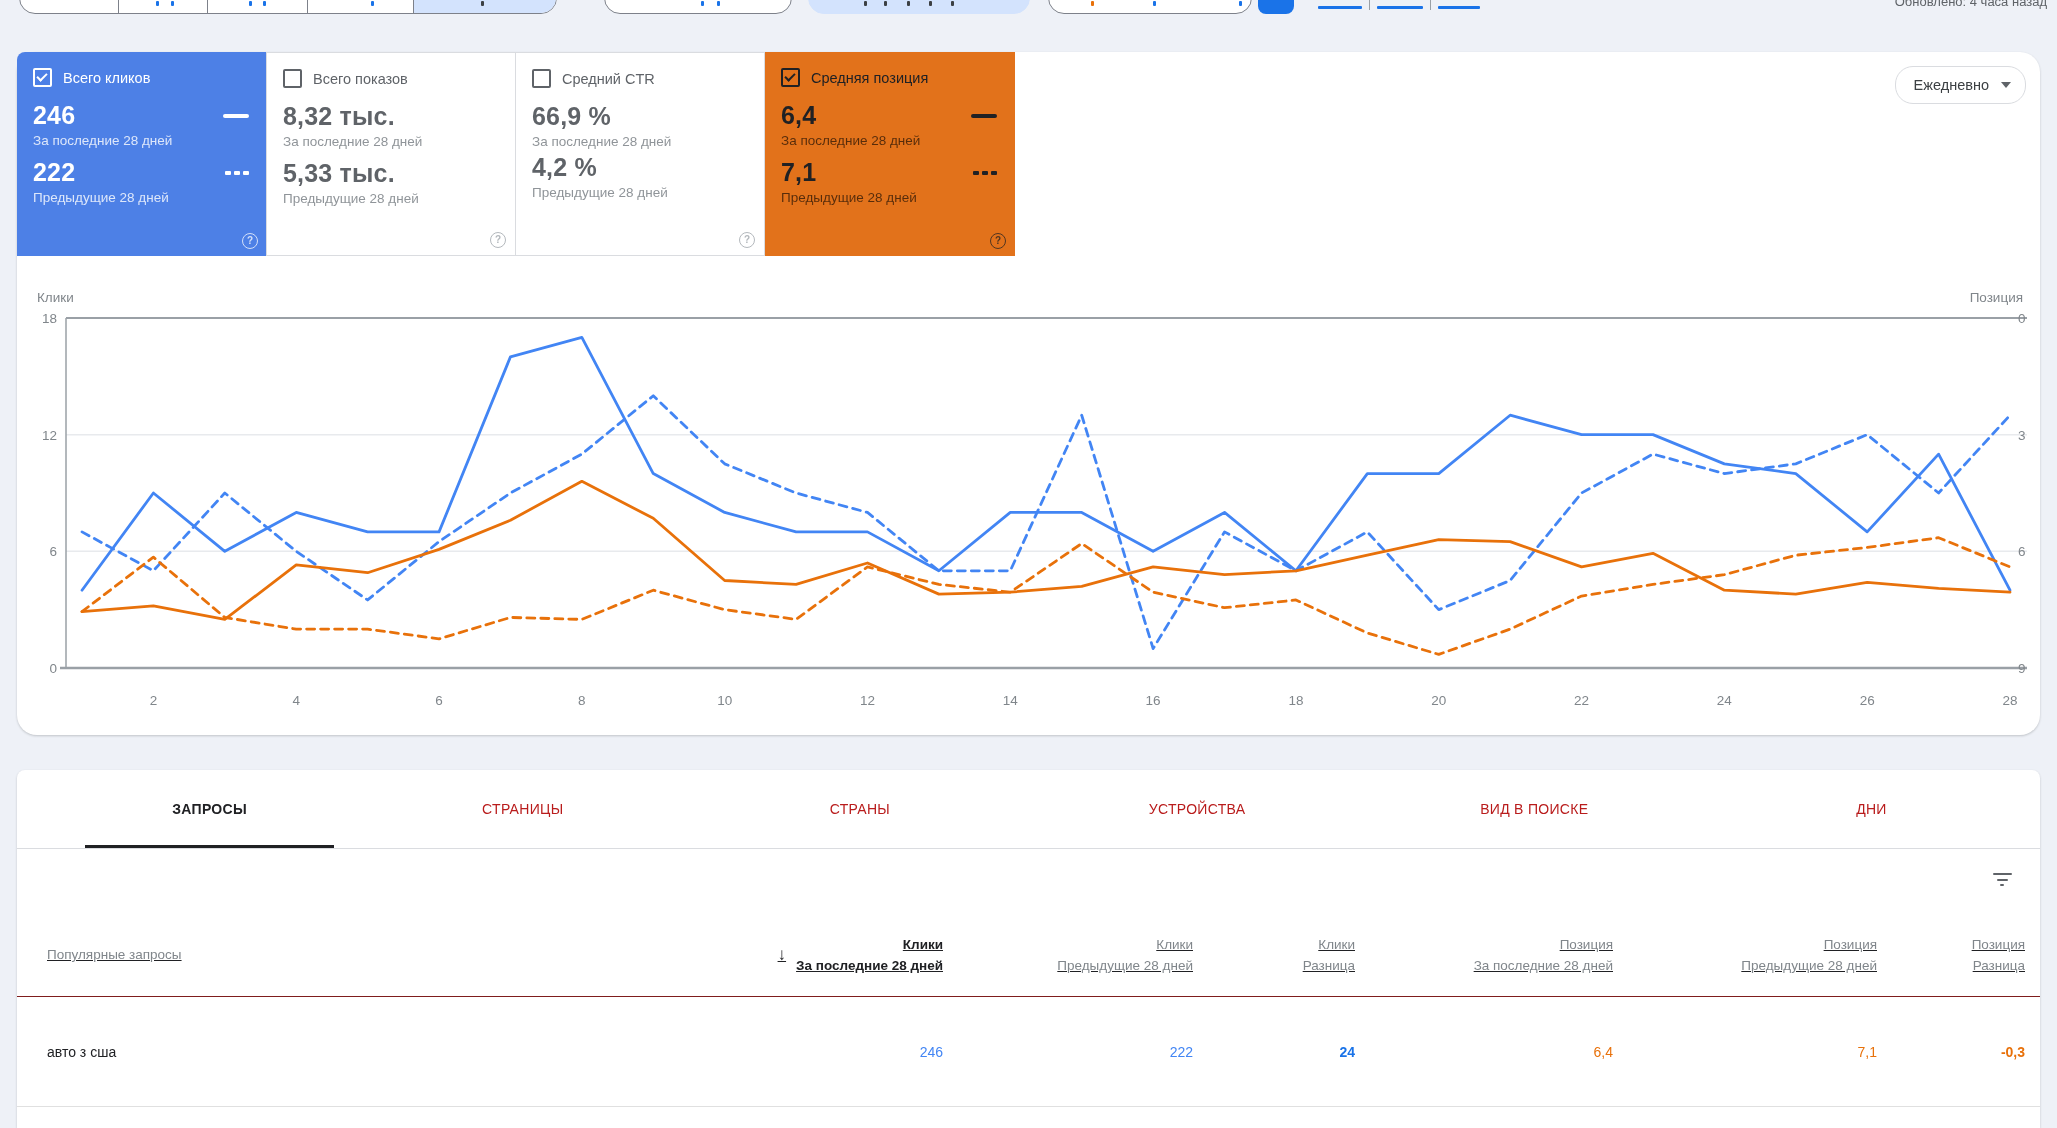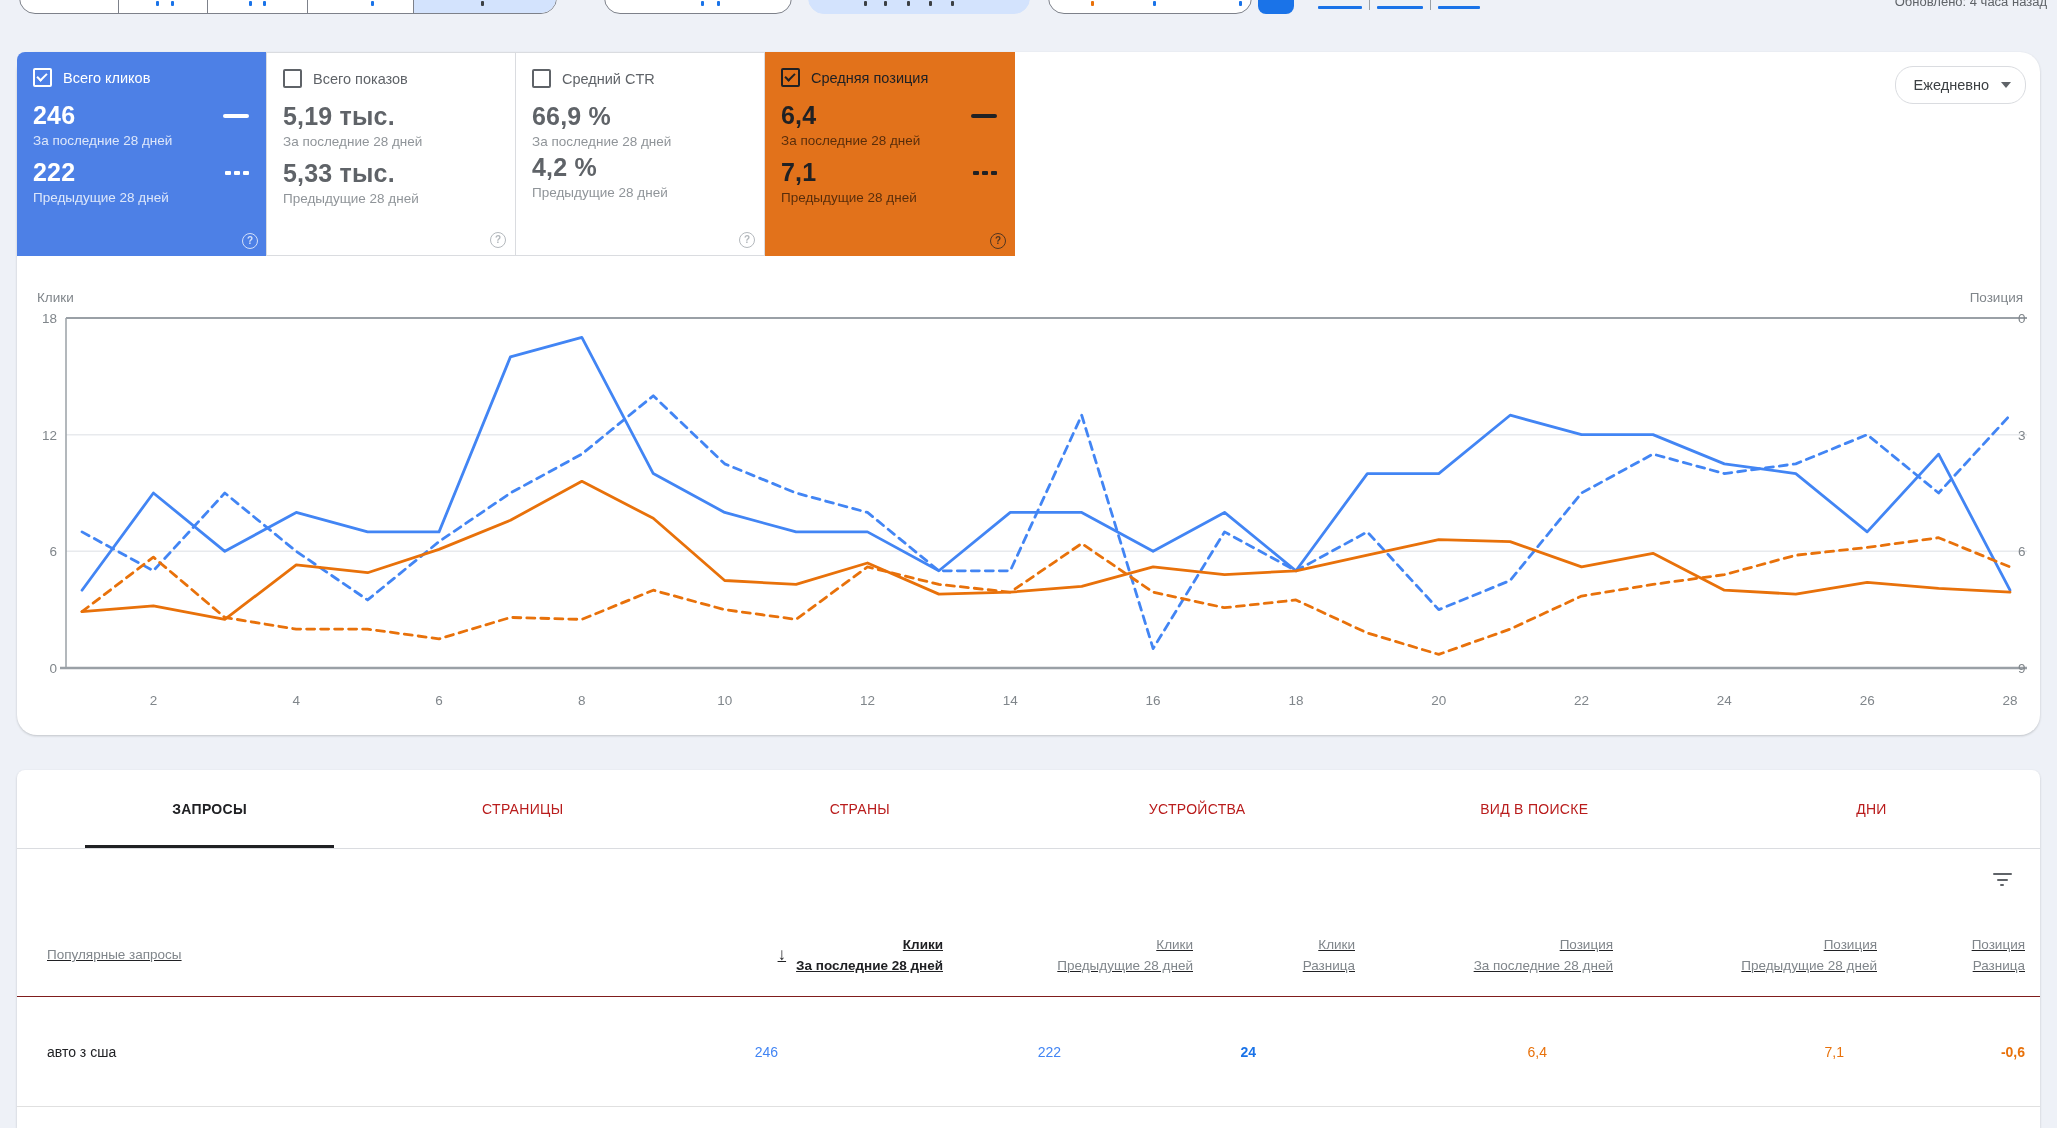--- a/index.html
+++ b/index.html
@@ -56,21 +56,21 @@
   #filter-icon{position:absolute;right:28px;top:24px;width:20px;height:16px;cursor:pointer;}
   #filter-icon i{display:block;background:#5f6368;height:2px;border-radius:1px;margin:0 auto 3.5px;}
   #filter-icon i:nth-child(1){width:19px;} #filter-icon i:nth-child(2){width:11px;} #filter-icon i:nth-child(3){width:4px;}
   .tgrid{display:grid;grid-template-columns:1fr 248px 250px 162px 258px 264px 148px;
     padding:0 15px 0 30px;align-items:center;box-sizing:border-box;}
   #header-row{height:82px;border-bottom:1px solid #7f1d1d;text-decoration:underline;}
   .hcell{text-align:right;font-size:13.5px;color:#80868b;line-height:1.55;}
   .hcell.first{text-align:left;font-size:13.5px;}
   .hcell.sorted{color:#202124;font-weight:bold;display:flex;align-items:center;justify-content:flex-end;gap:10px;}
   .sort-arrow{font-size:17px;font-weight:normal;color:#202124;}
-  #data-row{height:110px;border-bottom:1px solid #e0e0e0;cursor:pointer;gap:33px;}
+  #data-row{height:110px;border-bottom:1px solid #e0e0e0;cursor:pointer;}
   .dcell{text-align:right;font-size:14px;}
   .dcell.query{text-align:left;color:#202124;}
   .c-blue{color:#4285f4;} .c-blue-b{color:#1a73e8;font-weight:bold;}
   .c-orange{color:#e8710a;} .c-orange-b{color:#e8710a;font-weight:bold;}
 </style>
 </head>
 <body>
 
 <div id="topbar">
   <div class="cutpill" style="left:19px;width:538px;">
@@ -137,21 +137,21 @@
       <div class="sub">Предыдущие 28 дней</div>
       <div class="help">?</div>
     </div>
 
     <div class="card plain">
       <div class="card-label-row">
         <span class="cbx"></span>
         <span>Всего показов</span>
       </div>
       <div class="val-row">
-        <span class="val">5,19 тыс.</span>
+        <span class="val">8,32 тыс.</span>
       </div>
       <div class="sub">За последние 28 дней</div>
       <div class="val-row" style="margin-top:10px;">
         <span class="val">5,33 тыс.</span>
       </div>
       <div class="sub">Предыдущие 28 дней</div>
       <div class="help" style="color:#9aa0a6;">?</div>
     </div>
 
     <div class="card plain">
@@ -284,15 +284,15 @@
     </div>
   </div>
 
   <div class="tgrid" id="data-row">
     <div class="dcell query">авто з сша</div>
     <div class="dcell c-blue">246</div>
     <div class="dcell c-blue">222</div>
     <div class="dcell c-blue-b">24</div>
     <div class="dcell c-orange">6,4</div>
     <div class="dcell c-orange">7,1</div>
-    <div class="dcell c-orange-b">-0,6</div>
+    <div class="dcell c-orange-b">-0,3</div>
   </div>
 </div>
 
 </body></html>

